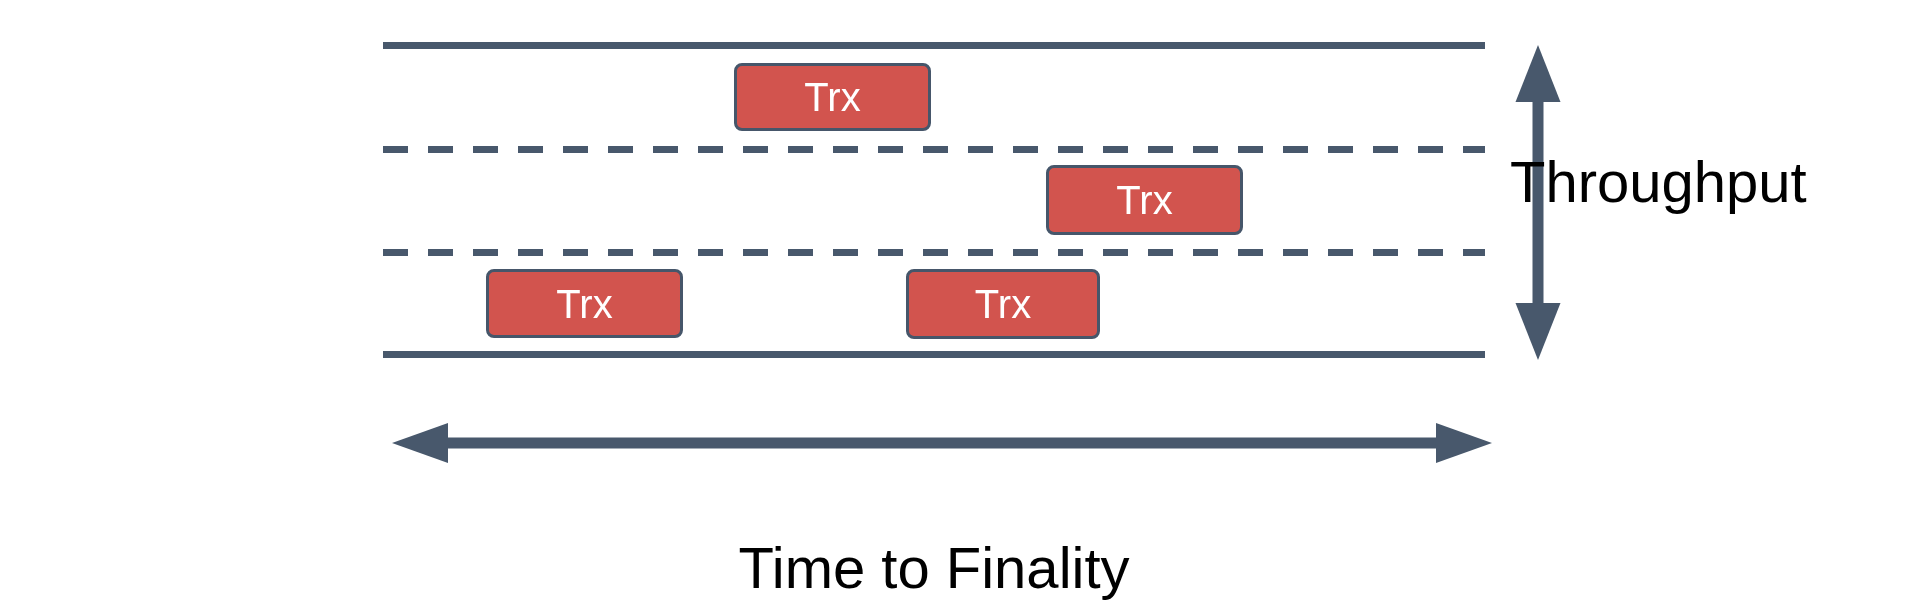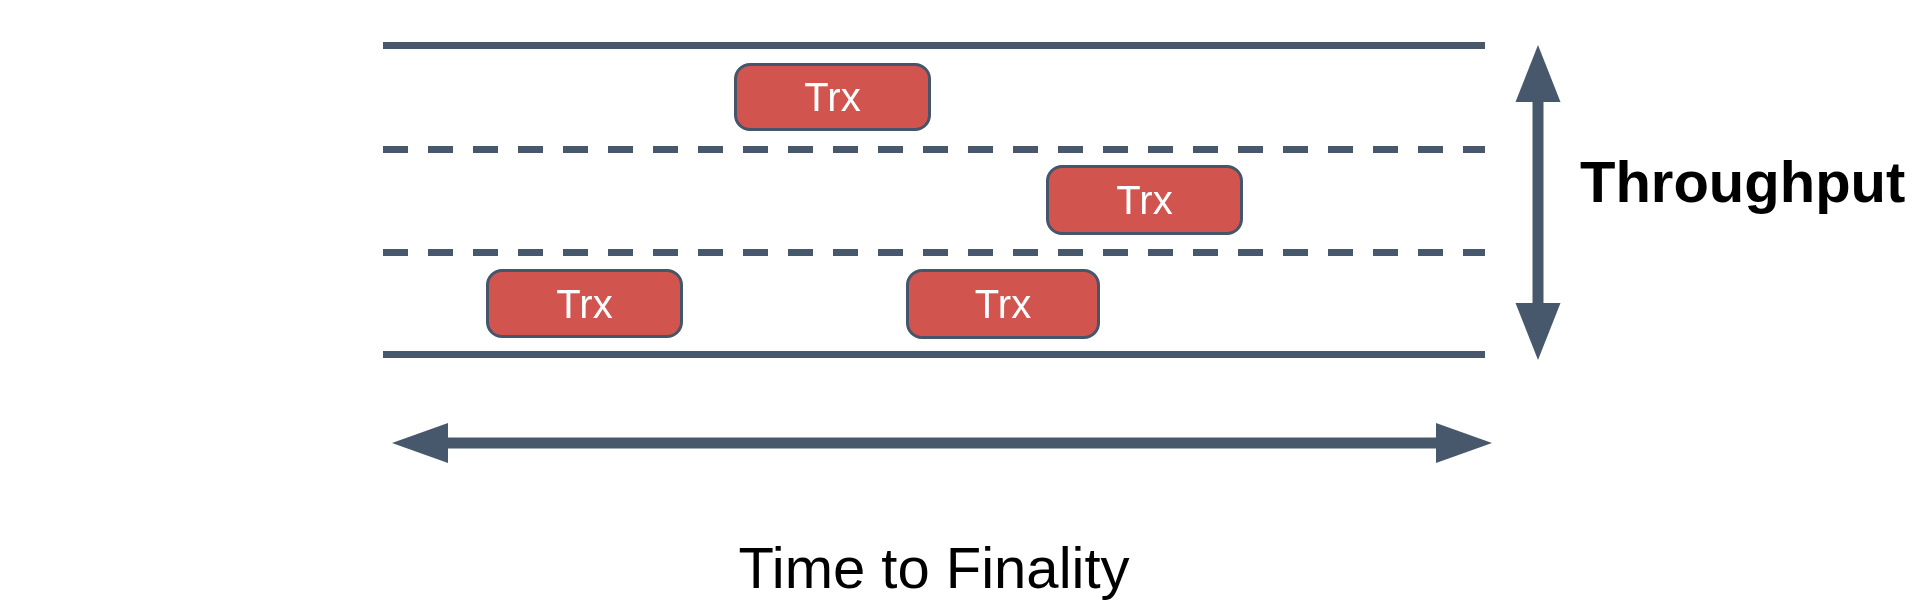--- a/index.html
+++ b/index.html
@@ -40,21 +40,21 @@
   .line-top    { top: 42px; }
   .line-dash1  { top: 146px; }
   .line-dash2  { top: 249px; }
   .line-bottom { top: 351px; }
 
   .trx-box {
     position: absolute;
     box-sizing: border-box;
     background: var(--box-fill);
     border: 3px solid var(--box-border);
-    border-radius: 16px;
+    border-radius: 8px;
     display: flex;
     align-items: center;
     justify-content: center;
     color: var(--box-text);
     font-size: 40px;
     line-height: 1;
   }
   .trx-1 { left: 734px;  top: 63px;  width: 197px; height: 68px; }
   .trx-2 { left: 1046px; top: 165px; width: 197px; height: 70px; }
   .trx-3 { left: 486px;  top: 269px; width: 197px; height: 69px; }
@@ -65,21 +65,21 @@
   .h-arrow { left: 392px;  top: 422px; width: 1100px; height: 42px; }
   .arrow-shape { fill: var(--line); stroke: none; }
 
   .axis-label {
     position: absolute;
     color: var(--label);
     font-size: 58px;
     line-height: 1.2;
     white-space: nowrap;
   }
-  .throughput-label { left: 1580px; top: 147px; font-weight: bold; }
+  .throughput-label { left: 1510px; top: 147px; }
   .ttf-label {
     left: 383px;
     top: 533px;
     width: 1102px;
     text-align: center;
   }
 </style>
 </head>
 <body>
 

